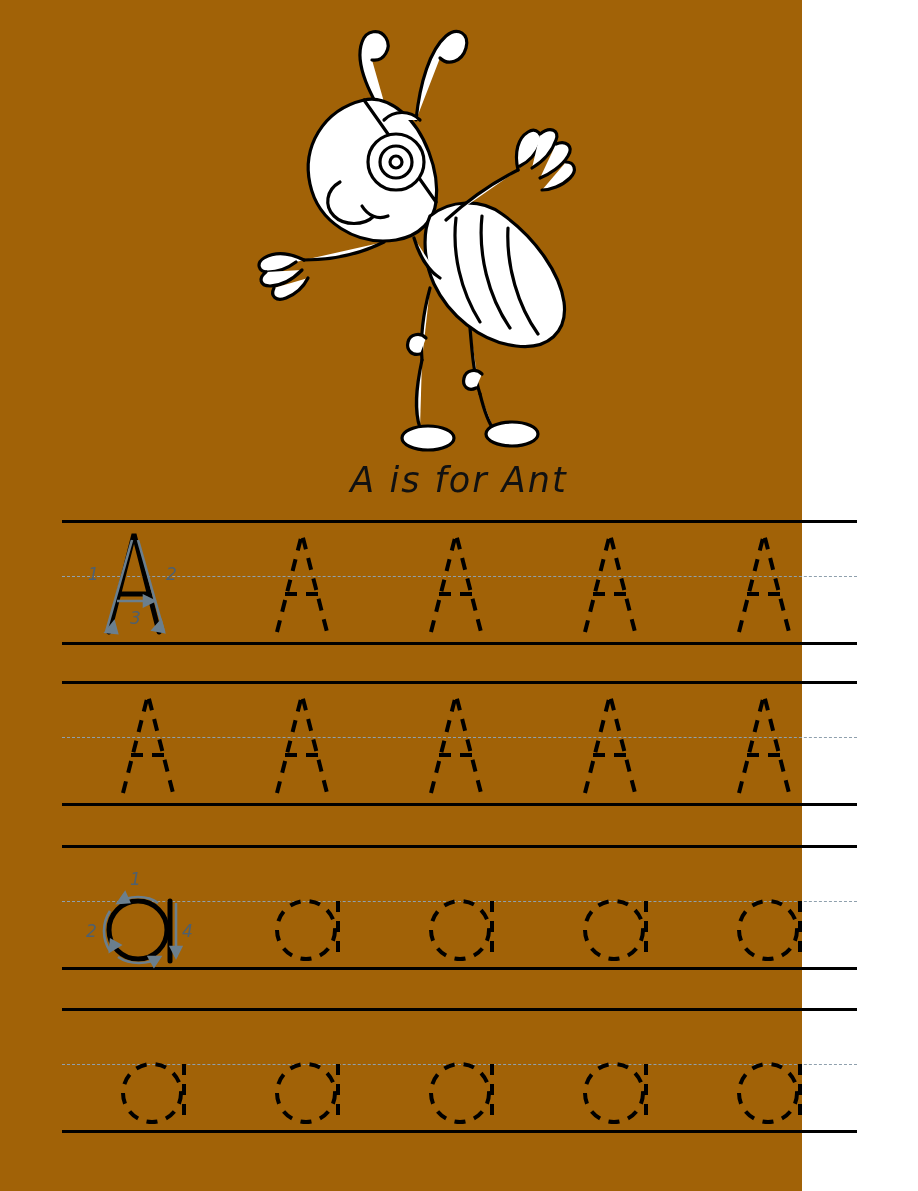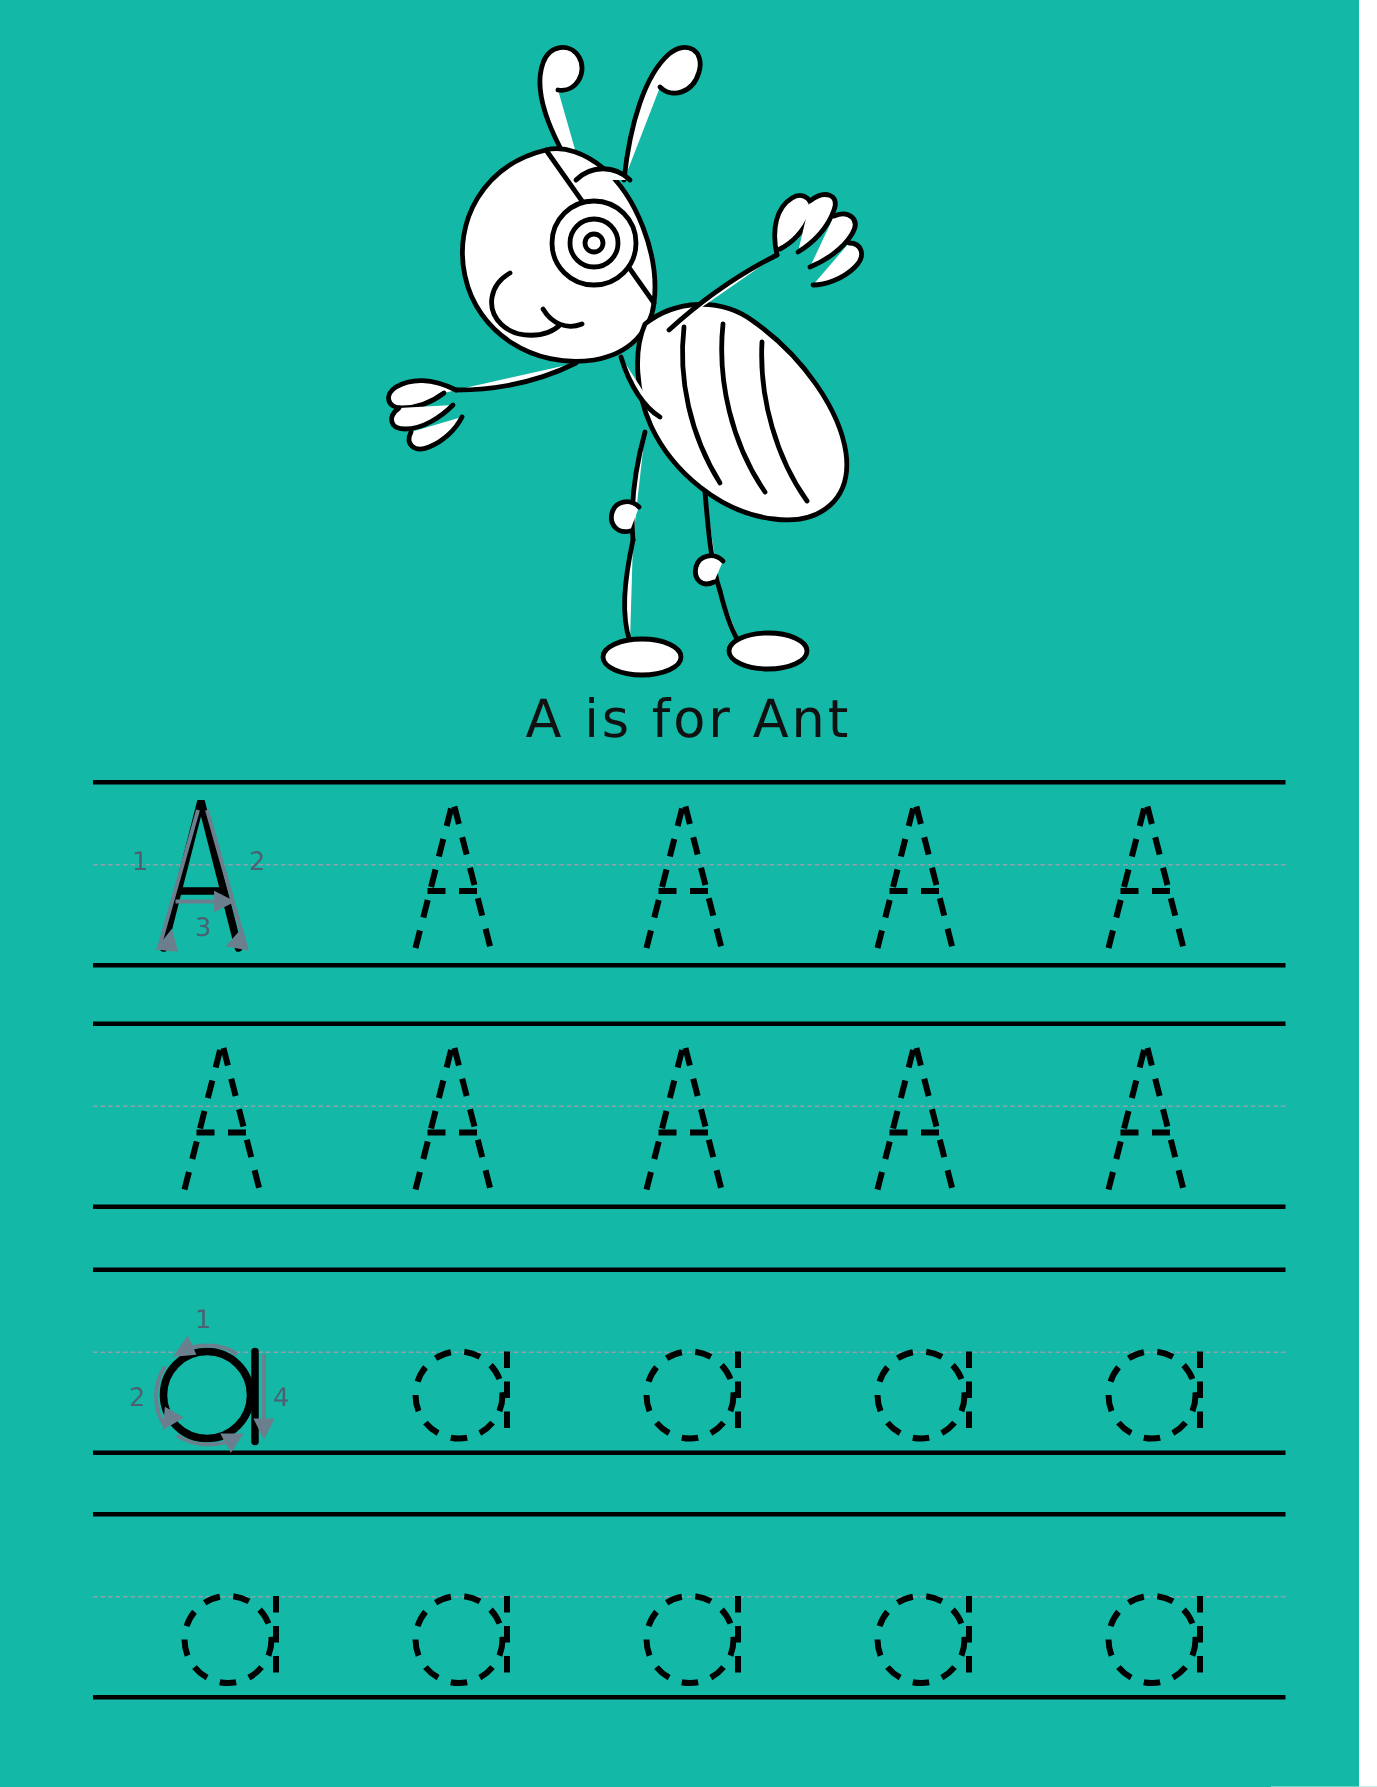--- a/index.html
+++ b/index.html
@@ -10,23 +10,24 @@
   body {
     width: 918px;
     height: 1191px;
     font-family: "DejaVu Sans", sans-serif;
     color: #000000;
     overflow: hidden;
     position: relative;
   }
   .page {
     position: relative;
-    width: 906px;
+    width: 802px;
     height: 1191px;
-    background: #14b8a6;
+    background: #a16207;
+    font-style: italic;
   }
 
   
   .illustration {
     position: absolute;
     left: 0;
     top: 10px;
     width: 918px;
     height: 450px;
   }

